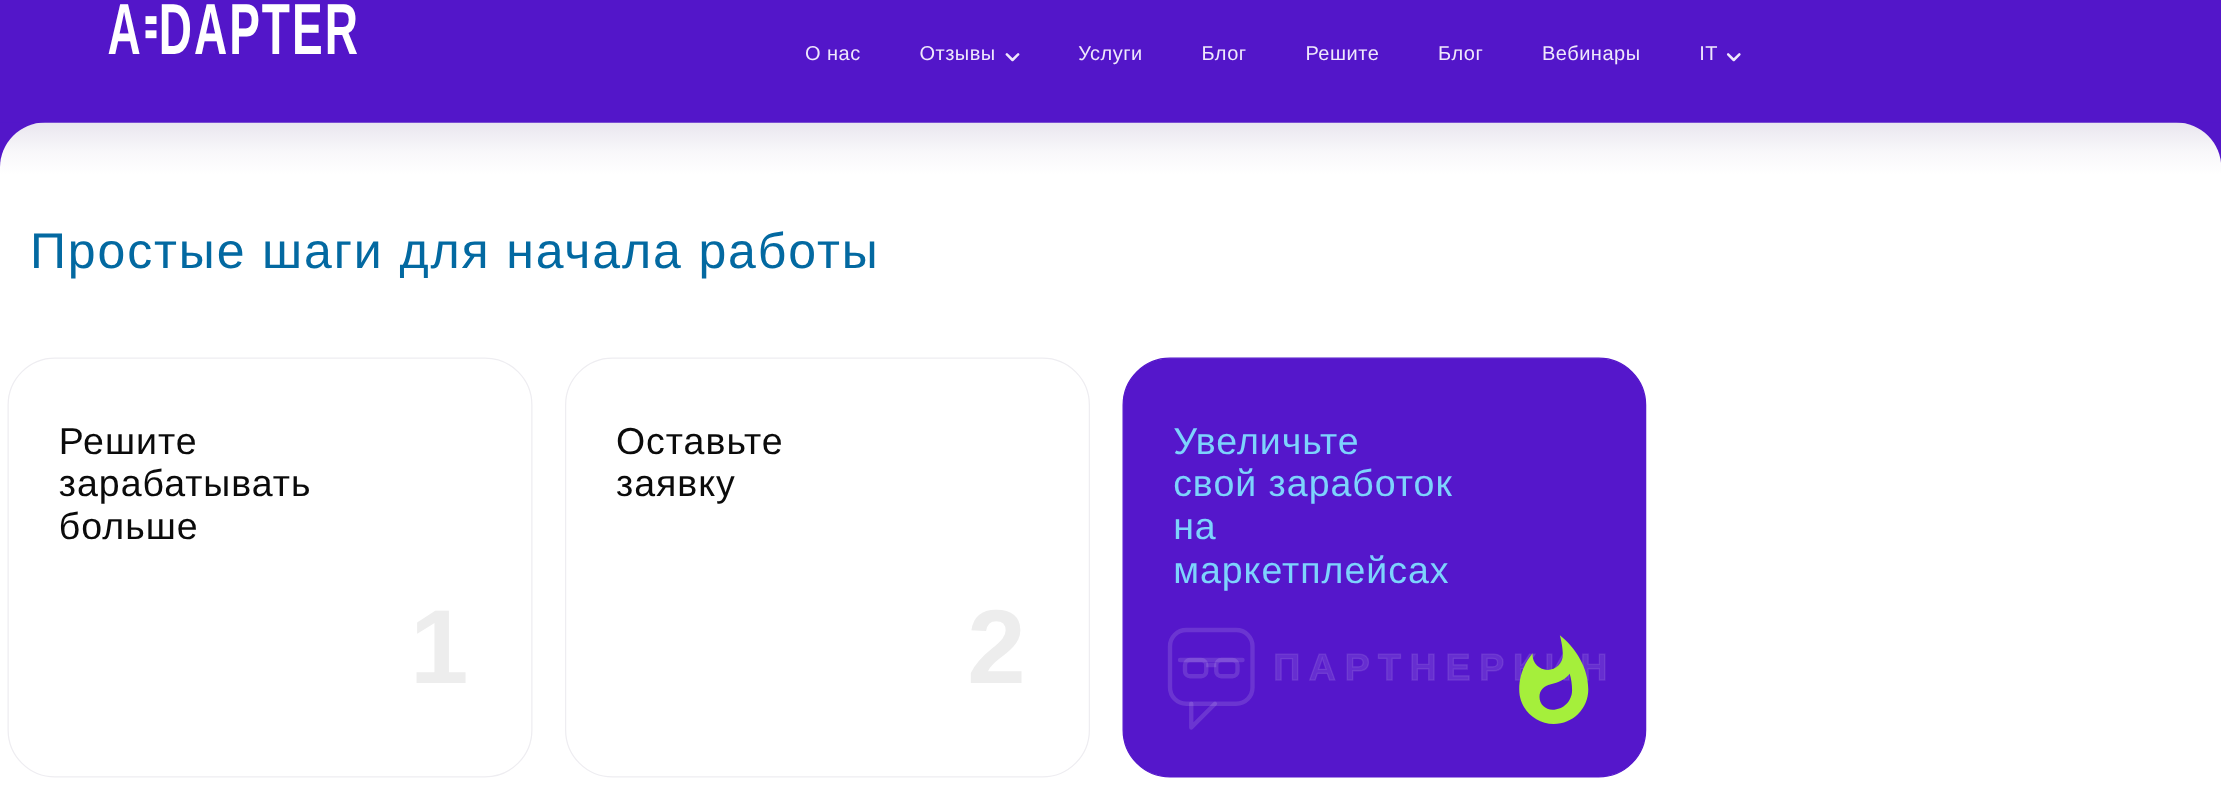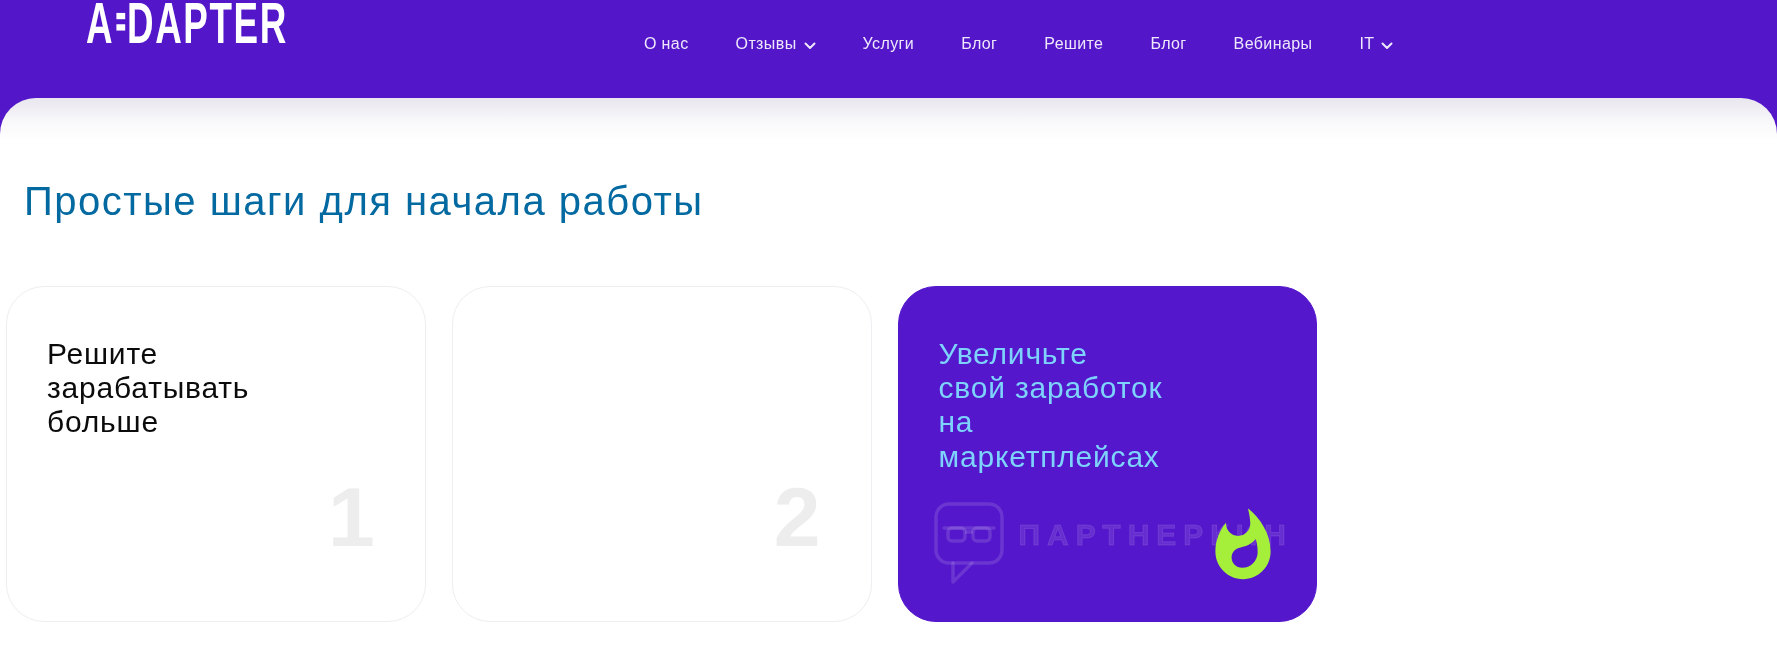--- a/index.html
+++ b/index.html
@@ -152,20 +152,22 @@
     <div class="cards">
 
       <div class="card">
         <div class="card-title">Решите
 зарабатывать
 больше</div>
         <div class="card-number">1</div>
       </div>
 
       <div class="card">
+        <div class="card-title">Оставьте
+заявку</div>
         <div class="card-number">2</div>
       </div>
 
 
       <div class="card purple">
         <div class="card-title">Увеличьте
 свой заработок
 на
 маркетплейсах</div>
 

